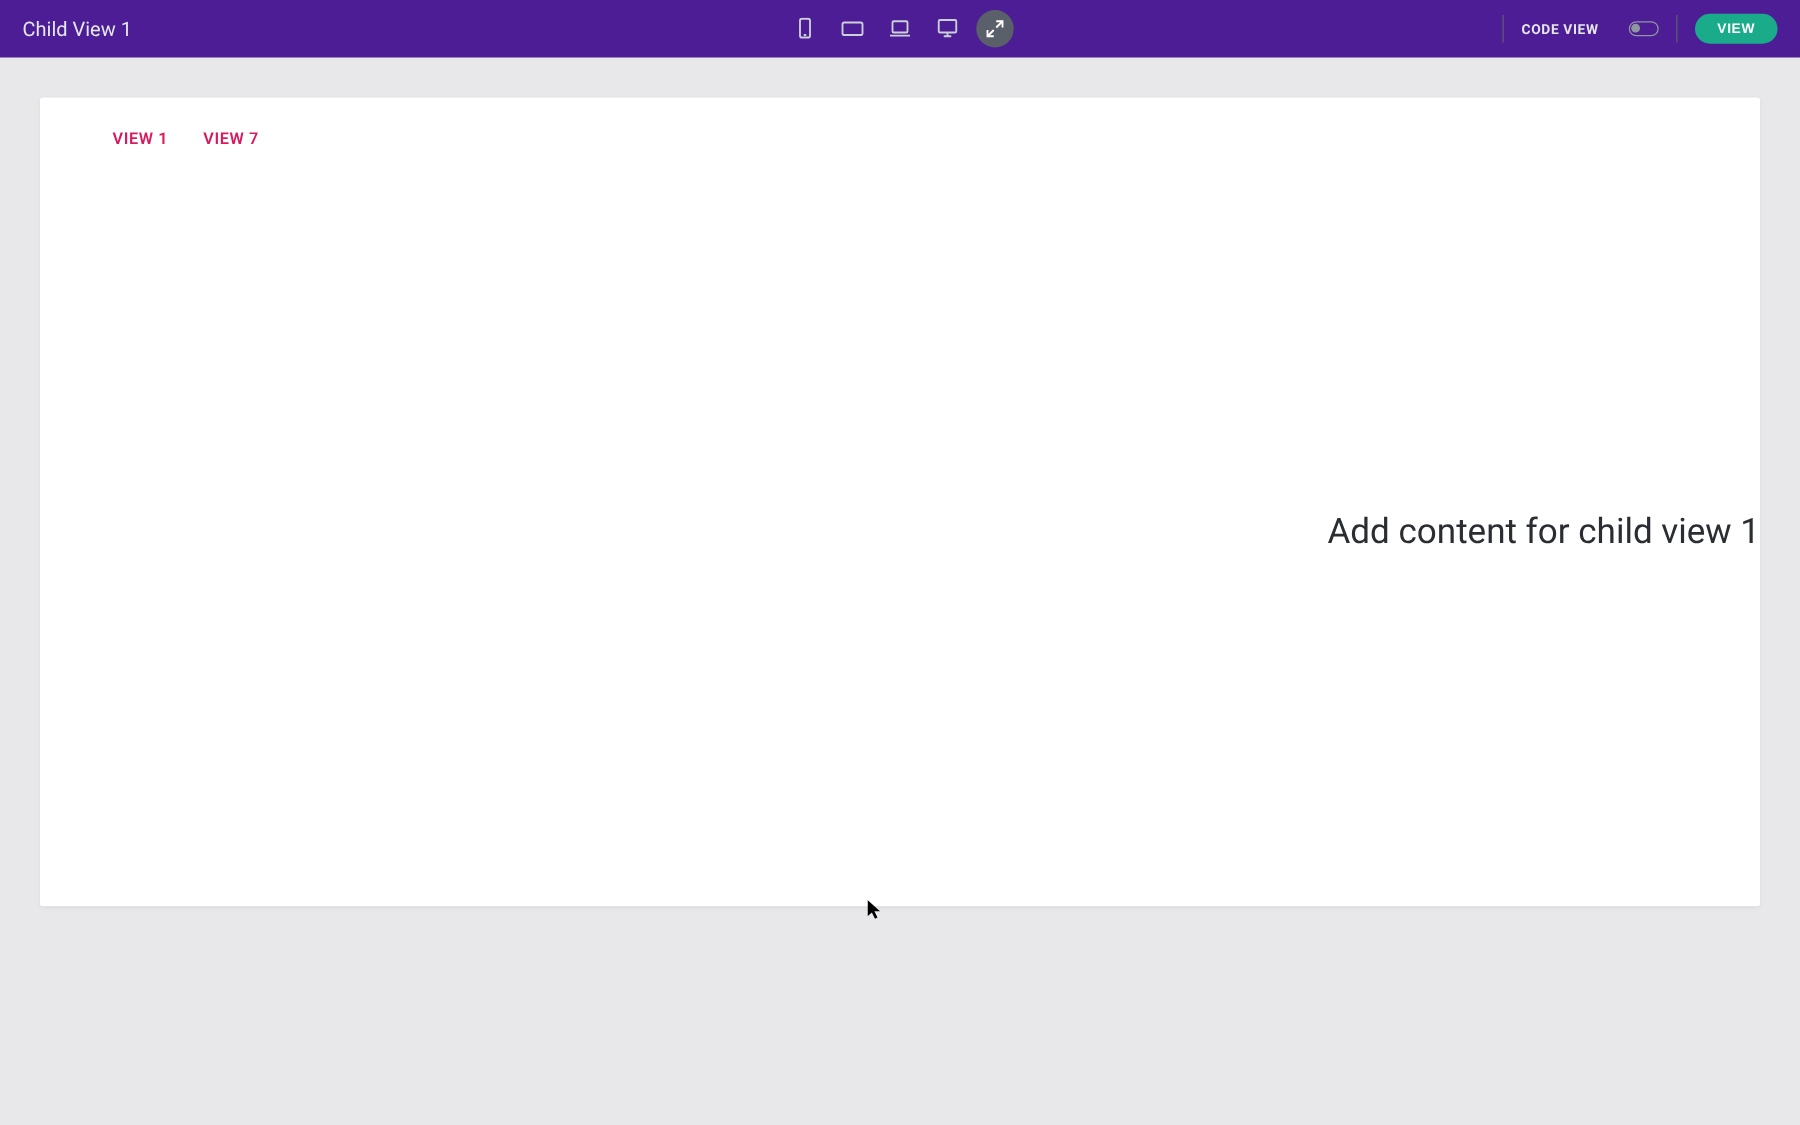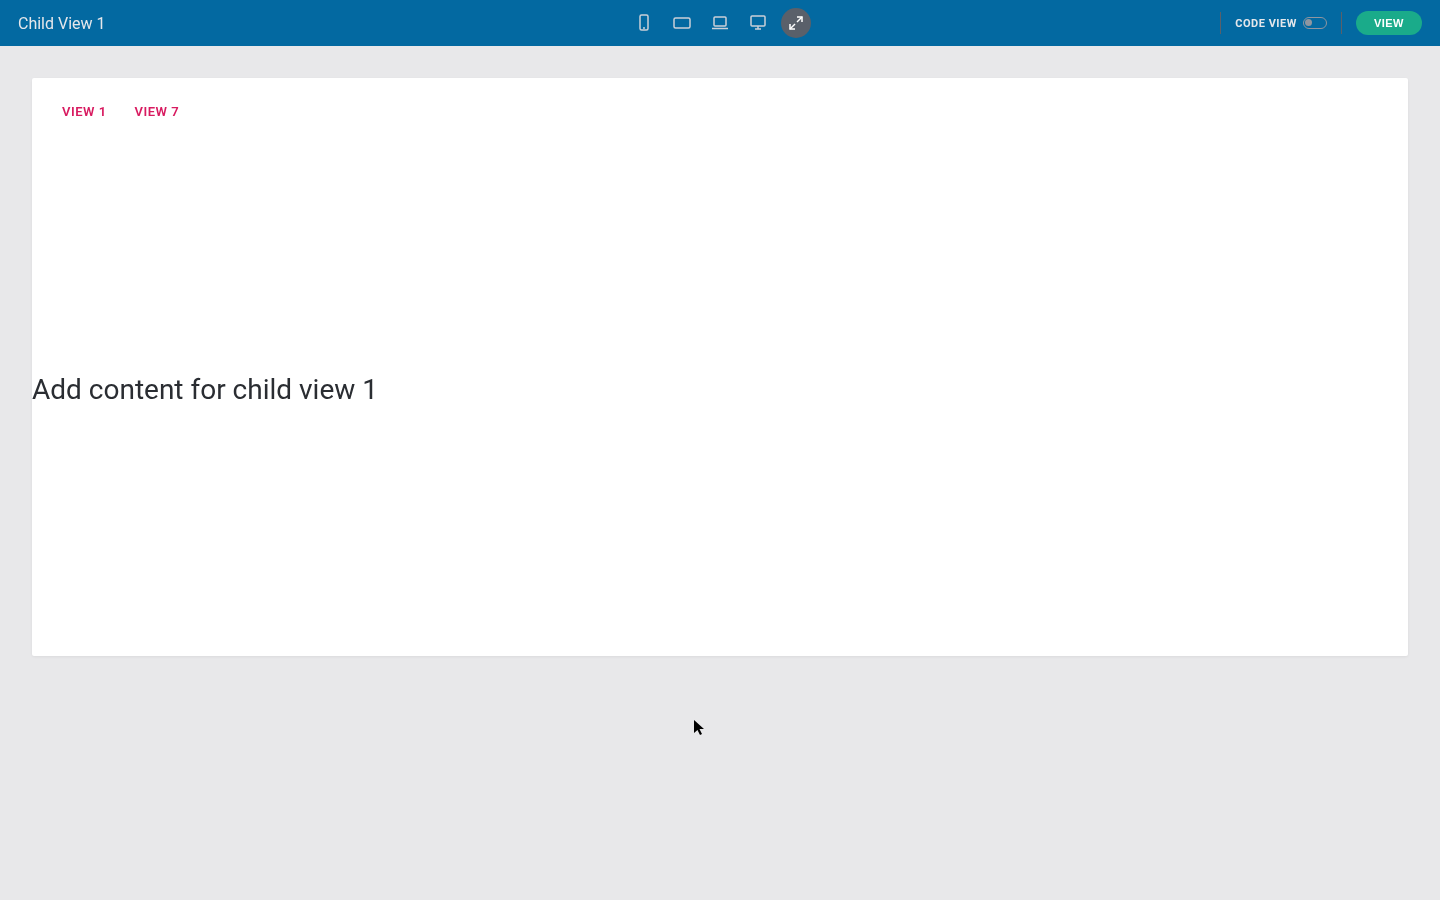--- a/index.html
+++ b/index.html
@@ -9,21 +9,21 @@
     }
     body {
       font-family: -apple-system, BlinkMacSystemFont, "Segoe UI", Roboto, "Helvetica Neue", Arial, sans-serif;
       background: #e8e8ea;
       width: 1440px;
       height: 900px;
       overflow: hidden;
     }
     .topbar {
       height: 46px;
-      background: #0369a1;
+      background: #4c1d95;
       display: flex;
       align-items: center;
       padding: 0 18px;
       position: relative;
     }
     .page-title {
       color: #e5e7eb;
       font-size: 16px;
       font-weight: 400;
     }
@@ -61,21 +61,21 @@
       align-items: center;
       gap: 14px;
     }
     .vsep {
       width: 1px;
       height: 22px;
       background: #5a606a;
     }
     .code-view-group {
       display: flex;
-      gap: 6px;
+      gap: 24px;
     }
     .code-view-label {
       color: #e5e7eb;
       font-size: 11px;
       font-weight: 700;
       letter-spacing: 0.5px;
     }
     .toggle {
       width: 24px;
       height: 12px;
@@ -104,44 +104,45 @@
       letter-spacing: 0.5px;
       cursor: pointer;
     }
     .canvas-wrap {
       padding: 32px;
       height: calc(900px - 46px);
     }
     .canvas {
       background: #fff;
       width: 100%;
-      height: 578px;
+      height: 647px;
       border-radius: 2px;
       box-shadow: 0 1px 3px rgba(0,0,0,0.06);
       display: flex;
       flex-direction: column;
+      padding-left: 28px;
     }
     .tabbar {
       display: flex;
       gap: 24px;
       padding: 22px 28px 0 28px;
     }
     .tab {
       font-size: 13px;
       font-weight: 600;
       letter-spacing: 0.5px;
       color: #d81b60;
       cursor: pointer;
       padding: 4px 2px;
     }
     .canvas-body {
       flex: 1;
       display: flex;
       align-items: center;
-      justify-content: flex-start;
+      justify-content: flex-end;
     }
     .placeholder-text {
       color: #2a2d32;
       font-size: 28px;
       font-weight: 400;
     }
     .cursor {
       position: absolute;
       left: 694px;
       top: 720px;

